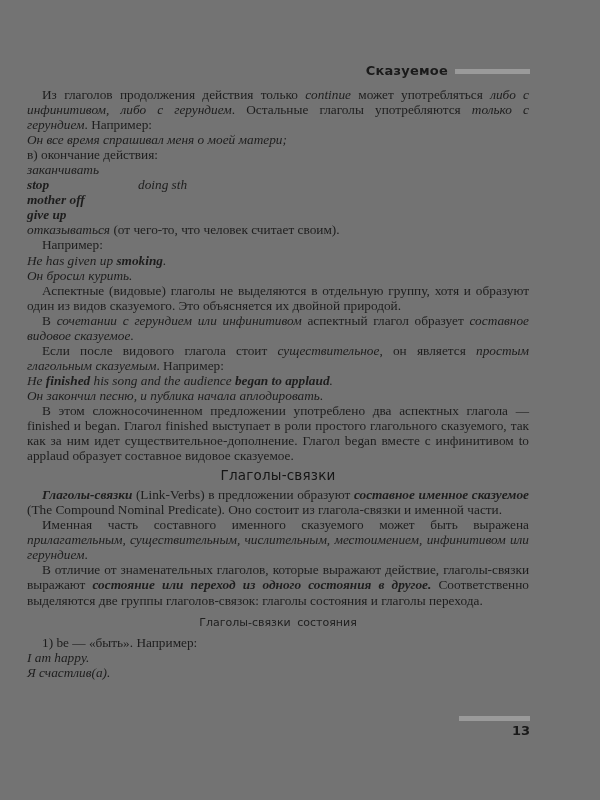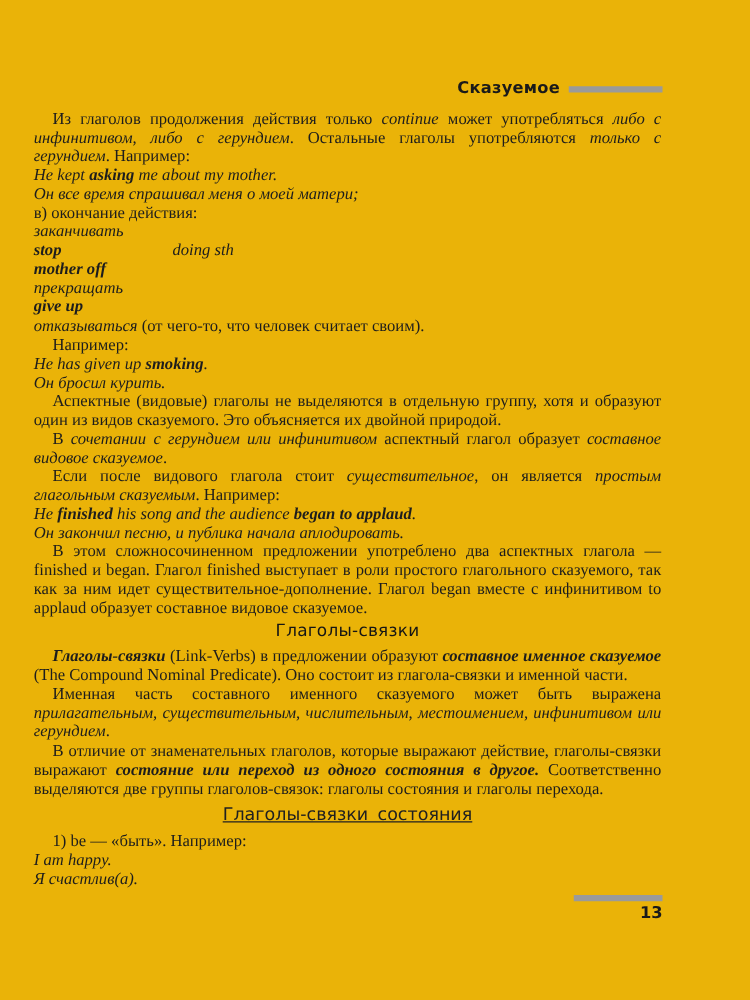--- a/index.html
+++ b/index.html
@@ -2,21 +2,21 @@
 <html><head>
 <meta charset="utf-8">
 <style>
   html, body { margin:0; padding:0; }
   body {
     width:600px; height:800px; background:#ffffff;
     font-family:"Liberation Serif", serif;
     color:#1d1d1d;
     -webkit-font-smoothing:antialiased;
   }
-  .page { position:relative; width:600px; height:800px; overflow:hidden; background:#eab308; }
+  .page { position:relative; width:600px; height:800px; overflow:hidden; background:#737373; }
 
   
   .header {
     position:absolute; top:63px; left:0; right:70px;
     display:flex; justify-content:flex-end; align-items:center; gap:7px;
   }
   .header-label {
     font-family:"DejaVu Sans", sans-serif; font-weight:bold;
     font-size:13px; color:#1a1a1a; letter-spacing:.2px;
   }
@@ -39,22 +39,22 @@
   .bd { font-weight:normal; }
   .bi { font-weight:bold; font-style:italic; }
 
   .heading1 {
     text-align:center; font-family:"DejaVu Sans", sans-serif;
     font-weight:bold; font-size:13.5px; line-height:15px;
     margin:5px 0 4px !important; letter-spacing:.2px; color:#151515;
   }
   .heading2 {
     text-align:center; font-family:"DejaVu Sans", sans-serif;
-    font-style:italic; font-size:14px; line-height:15px;
-    margin:7px 0 5px !important; word-spacing:3px; color:#202020;text-decoration:underline;
+    font-style:italic; font-size:11px; line-height:15px;
+    margin:7px 0 5px !important; word-spacing:3px; color:#202020;
   }
 
   
   .footer { position:absolute; top:716px; right:70px; width:71px; text-align:right; }
   .footer-bar { width:71px; height:4.5px; background:#9a9a9a; }
   .footer-num {
     margin-top:2px; font-family:"DejaVu Sans", sans-serif;
     font-weight:bold; font-size:13px; color:#1a1a1a;
   }
 </style>
@@ -63,27 +63,25 @@
 
 <div class="page">
 
   <div class="header">
     <span class="header-label">Сказуемое</span>
     <span class="header-bar" style="background: rgb(154, 154, 154);"></span>
   </div>
 
   <div class="content" id="doc">
       <p class="para"><span class="rm">Из глаголов продолжения действия только </span><span class="it">continue</span><span class="rm"> может употребляться </span><span class="it">либо с инфинитивом, либо с герундием</span><span class="rm">. Остальные глаголы употребляются </span><span class="it">только с герундием</span><span class="rm">. Например:</span></p>
-      <p class="example"><span class="it">He kept </span><span class="bi">asking</span><span class="it"> me about my mother.</span></p>
       <p class="example"><span class="it">Он все время спрашивал меня о моей матери;</span></p>
       <p class="example"><span class="rm">в) окончание действия:</span></p>
       <p class="vocab"><span class="it">заканчивать</span></p>
       <p class="vocab"><span class="bi">stop</span><span class="it tab">doing sth</span></p>
       <p class="vocab"><span class="bi">mother off</span></p>
-      <p class="vocab"><span class="it">прекращать</span></p>
       <p class="vocab"><span class="bi">give up</span></p>
       <p class="vocab"><span class="it">отказываться</span><span class="rm"> (от чего-то, что человек считает своим).</span></p>
       <p class="para"><span class="rm">Например:</span></p>
       <p class="example"><span class="it">He has given up </span><span class="bi">smoking</span><span class="it">.</span></p>
       <p class="example"><span class="it">Он бросил курить.</span></p>
       <p class="para"><span class="rm">Аспектные (видовые) глаголы не выделяются в отдельную группу, хотя и образуют один из видов сказуемого. Это объясняется их двойной природой.</span></p>
       <p class="para"><span class="rm">В </span><span class="it">сочетании с герундием или инфинитивом</span><span class="rm"> аспектный глагол образует </span><span class="it">составное видовое сказуемое</span><span class="rm">.</span></p>
       <p class="para"><span class="rm">Если после видового глагола стоит </span><span class="it">существительное</span><span class="rm">, он является </span><span class="it">простым глагольным сказуемым</span><span class="rm">. Например:</span></p>
       <p class="example"><span class="it">He </span><span class="bi">finished</span><span class="it"> his song and the audience </span><span class="bi">began to applaud</span><span class="it">.</span></p>
       <p class="example"><span class="it">Он закончил песню, и публика начала аплодировать.</span></p>

